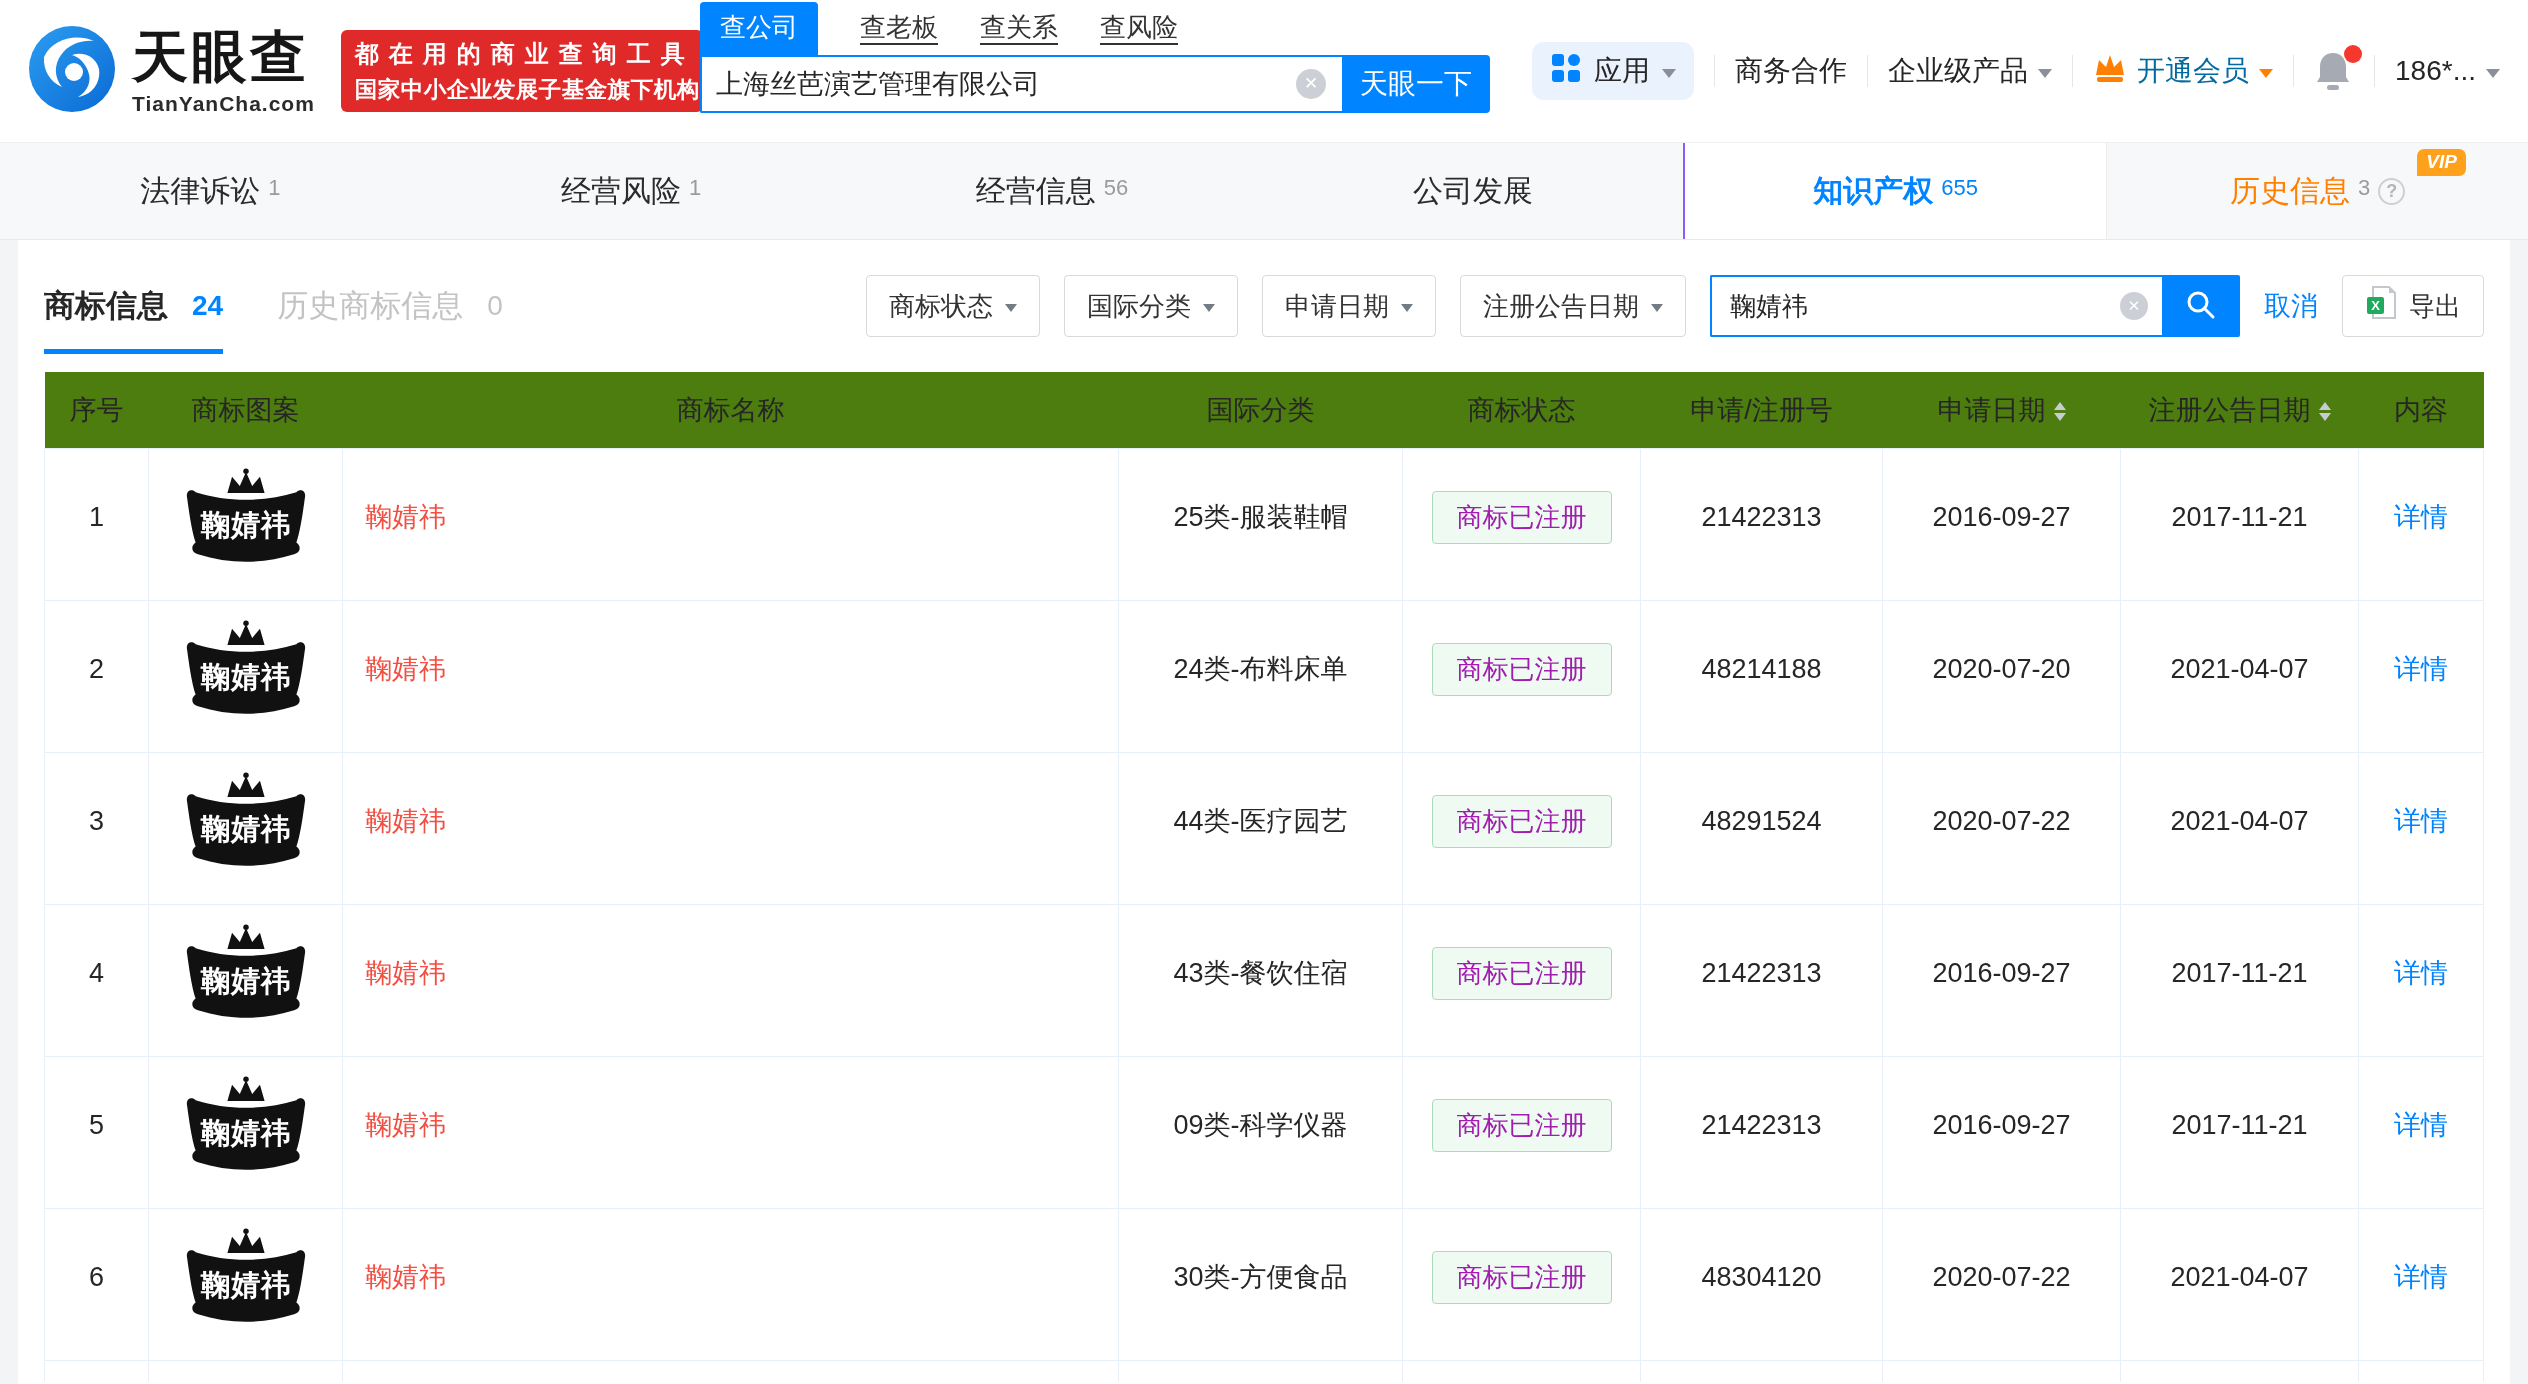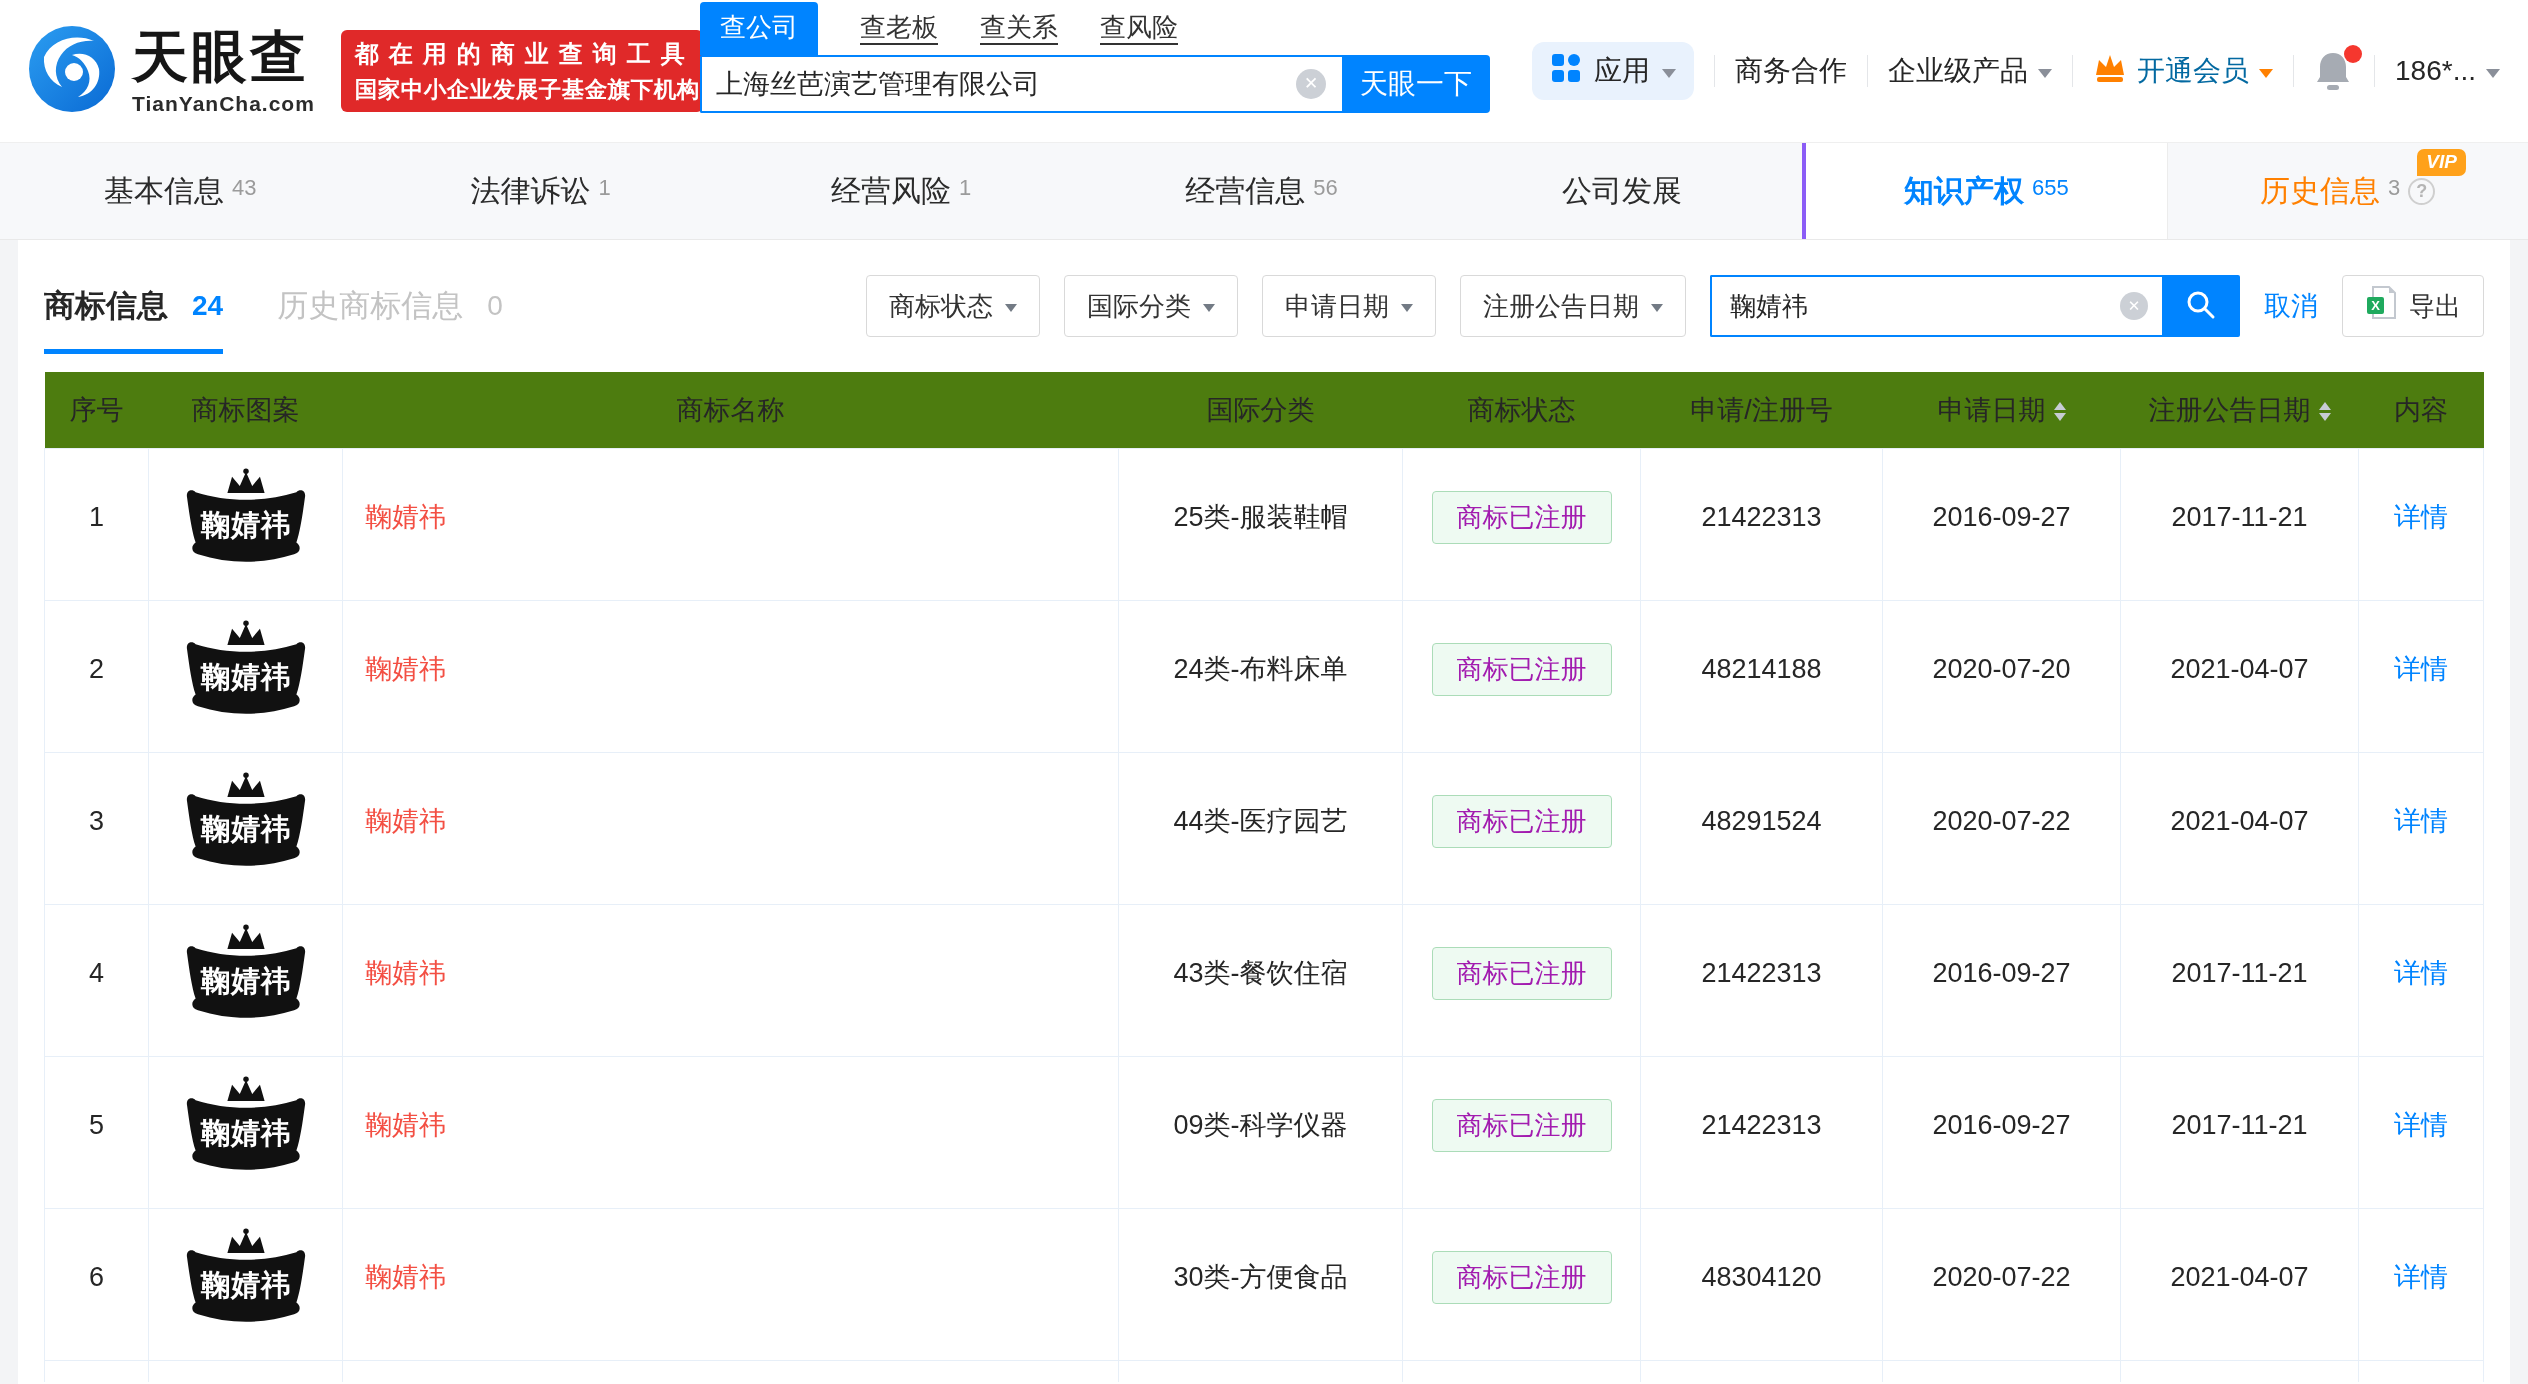--- a/index.html
+++ b/index.html
@@ -32,21 +32,21 @@
   .hitem { display:flex; align-items:center; gap:10px; cursor:pointer; white-space:nowrap; }
   .vip-link { color:#0369a1; }
   .caret { width:0; height:0; border-left:7px solid transparent; border-right:7px solid transparent; border-top:9px solid #8a8f99; margin-top:4px; }
   .caret.orange { border-top-color:#ff8000; }
   .bell-wrap { position:relative; width:40px; height:44px; }
   .bell-dot { position:absolute; top:-4px; right:-8px; width:18px; height:18px; border-radius:50%; background:#f5372e; }
   
   .tabbar { height:98px; background:#f7f8fa; border-top:1px solid #efefef; border-bottom:1px solid #e9e9e9; display:flex; }
   .tab { flex:1; display:flex; align-items:center; justify-content:center; gap:8px; font-size:30px; color:#2b2b2b; cursor:pointer; position:relative; }
   .tab .cnt { font-size:22px; color:#9b9b9b; margin-top:-6px; }
-  .tab.active { background:#fff; border-left:4px solid #8b5cf6; border-right:1px solid #ececec; color:#0084ff; font-weight:bold; }
+  .tab.active { background:#fff; border-left:2px solid #8b5cf6; border-right:1px solid #ececec; color:#0084ff; font-weight:bold; }
   .tab.active .cnt { color:#0084ff; font-weight:normal; }
   .tab.vip-tab { color:#ff8000; }
   .vip-badge { position:absolute; top:6px; right:62px; background:#ffa11a; color:#fff; font-size:19px; font-weight:bold; font-style:italic; padding:2px 9px 3px; border-radius:7px 7px 7px 0; }
   .qmark { width:27px; height:27px; border:2px solid #cfcfcf; border-radius:50%; color:#b5b5b5; font-size:18px; line-height:23px; text-align:center; font-weight:bold; }
   
   .card { margin:0 18px; background:#fff; height:1144px; padding:0 26px; overflow:hidden; }
   .section-head { height:132px; display:flex; align-items:center; }
   .sec-tabs { display:flex; gap:54px; height:100%; }
   .sec-tab { display:flex; align-items:center; gap:24px; font-size:31px; font-weight:bold; color:#262626; position:relative; cursor:pointer; }
   .sec-tab .cnt { font-size:28px; color:#0084ff; }
@@ -166,24 +166,20 @@
     </span>
     <span class="hsep"></span>
     <span class="hitem">
       <span>186*...</span>
       <span class="caret"></span>
     </span>
   </div>
 </div>
 
 <div class="tabbar">
-  <div class="tab">
-    <span>基本信息</span>
-    <span class="cnt">43</span>
-  </div>
   <div class="tab">
     <span>法律诉讼</span>
     <span class="cnt">1</span>
   </div>
   <div class="tab">
     <span>经营风险</span>
     <span class="cnt">1</span>
   </div>
   <div class="tab">
     <span>经营信息</span>

